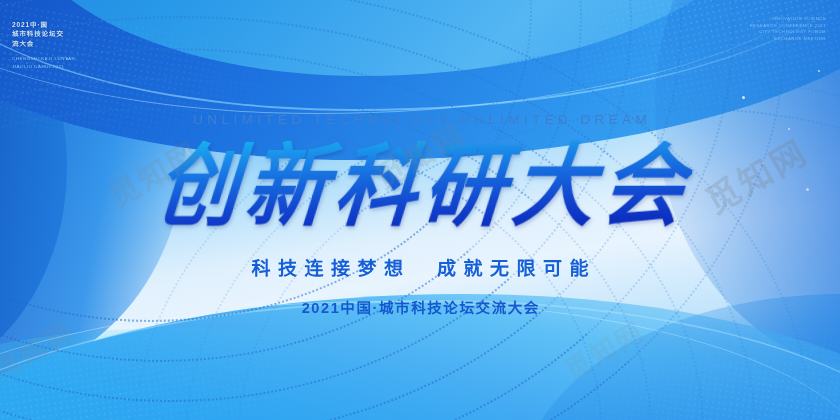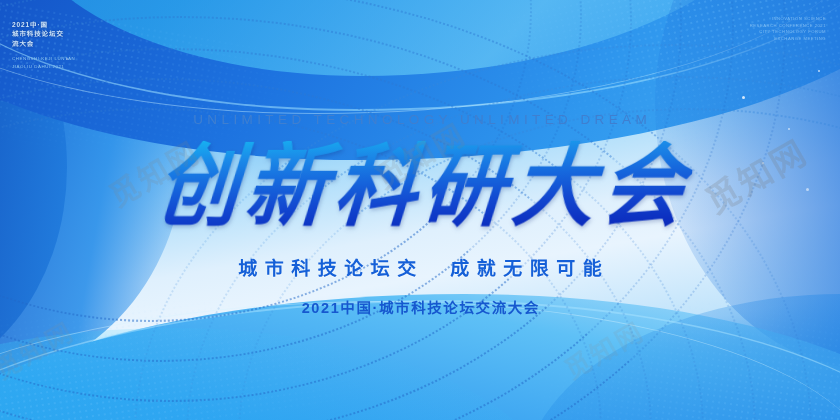--- a/index.html
+++ b/index.html
@@ -330,21 +330,21 @@
   <div class="corner-note">
     <div class="cn-line">INNOVATION SCIENCE</div>
     <div class="cn-line">RESEARCH CONFERENCE 2021</div>
     <div class="cn-line">CITY TECHNOLOGY FORUM</div>
     <div class="cn-line">EXCHANGE MEETING</div>
   </div>
 
   <div class="content">
     <div class="eyebrow">UNLIMITED TECHNOLOGY UNLIMITED DREAM</div>
     <div class="title">创新科研大会</div>
-    <div class="subtitle">城市科技论坛交　成就无限可能</div>
+    <div class="subtitle">科技连接梦想　成就无限可能</div>
     <div class="footline">2021中国·城市科技论坛交流大会</div>
   </div>
 
   <div class="wm wm-a">觅知网</div>
   <div class="wm wm-b">觅知网</div>
   <div class="wm wm-c">觅知网</div>
   <div class="wm wm-d">觅知网</div>
   <div class="wm wm-e">觅知网</div>
 
 </div>

